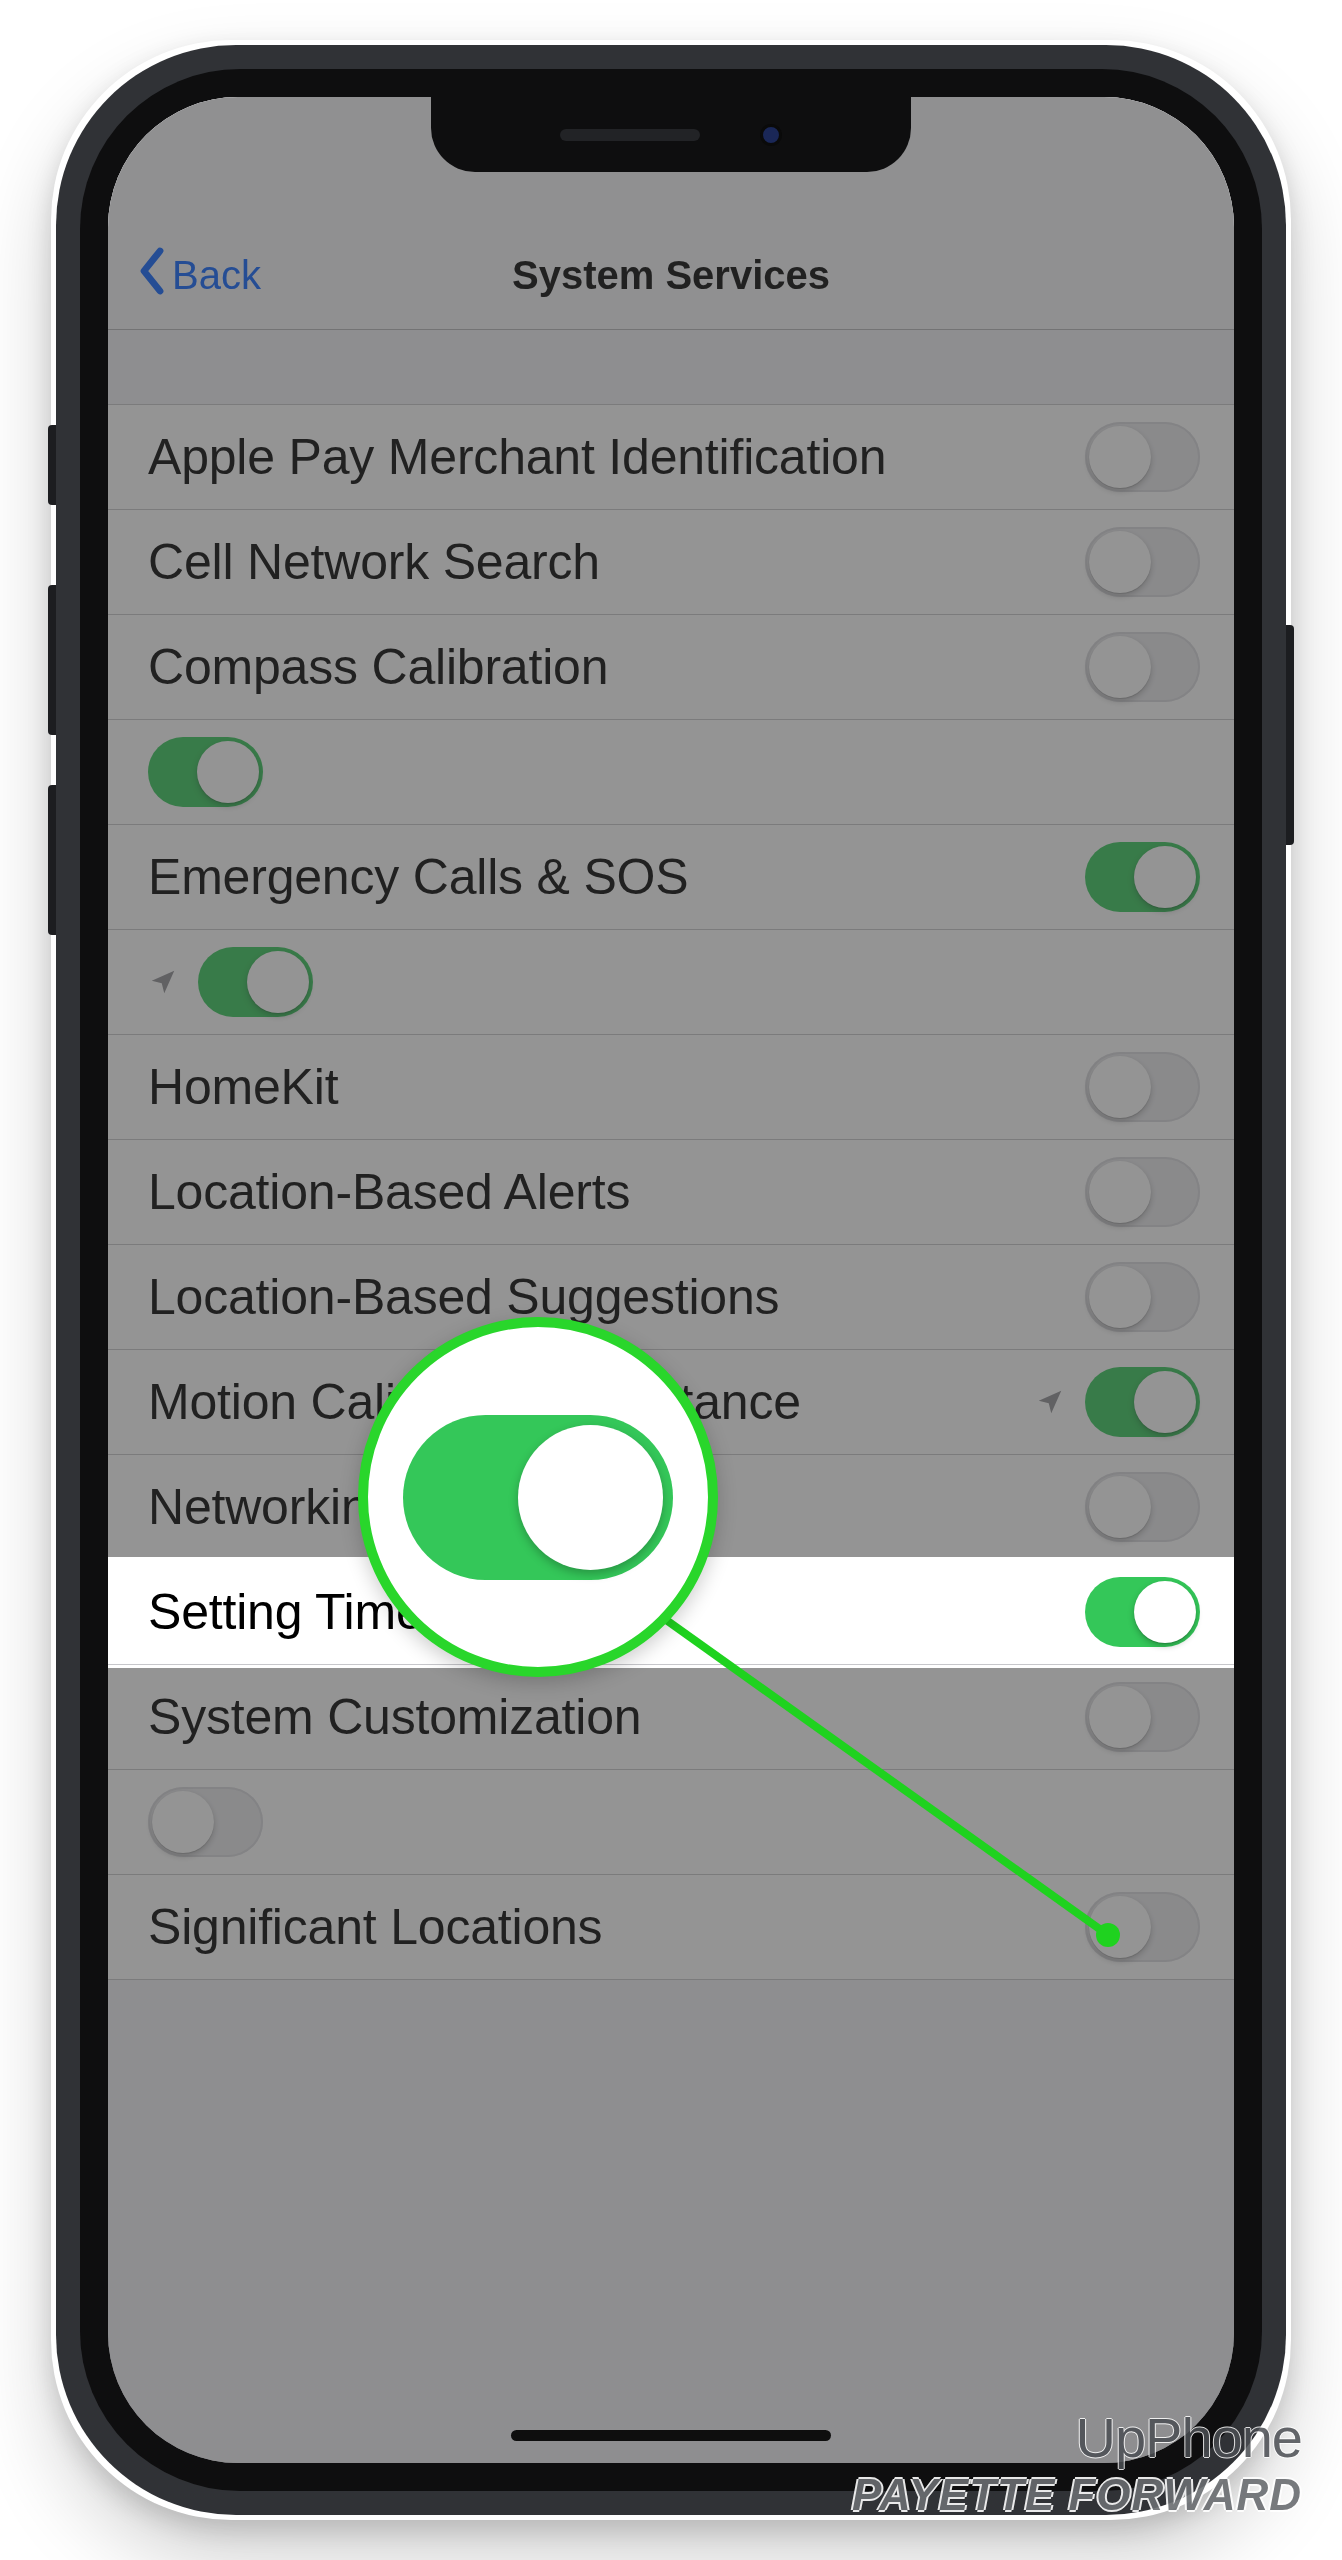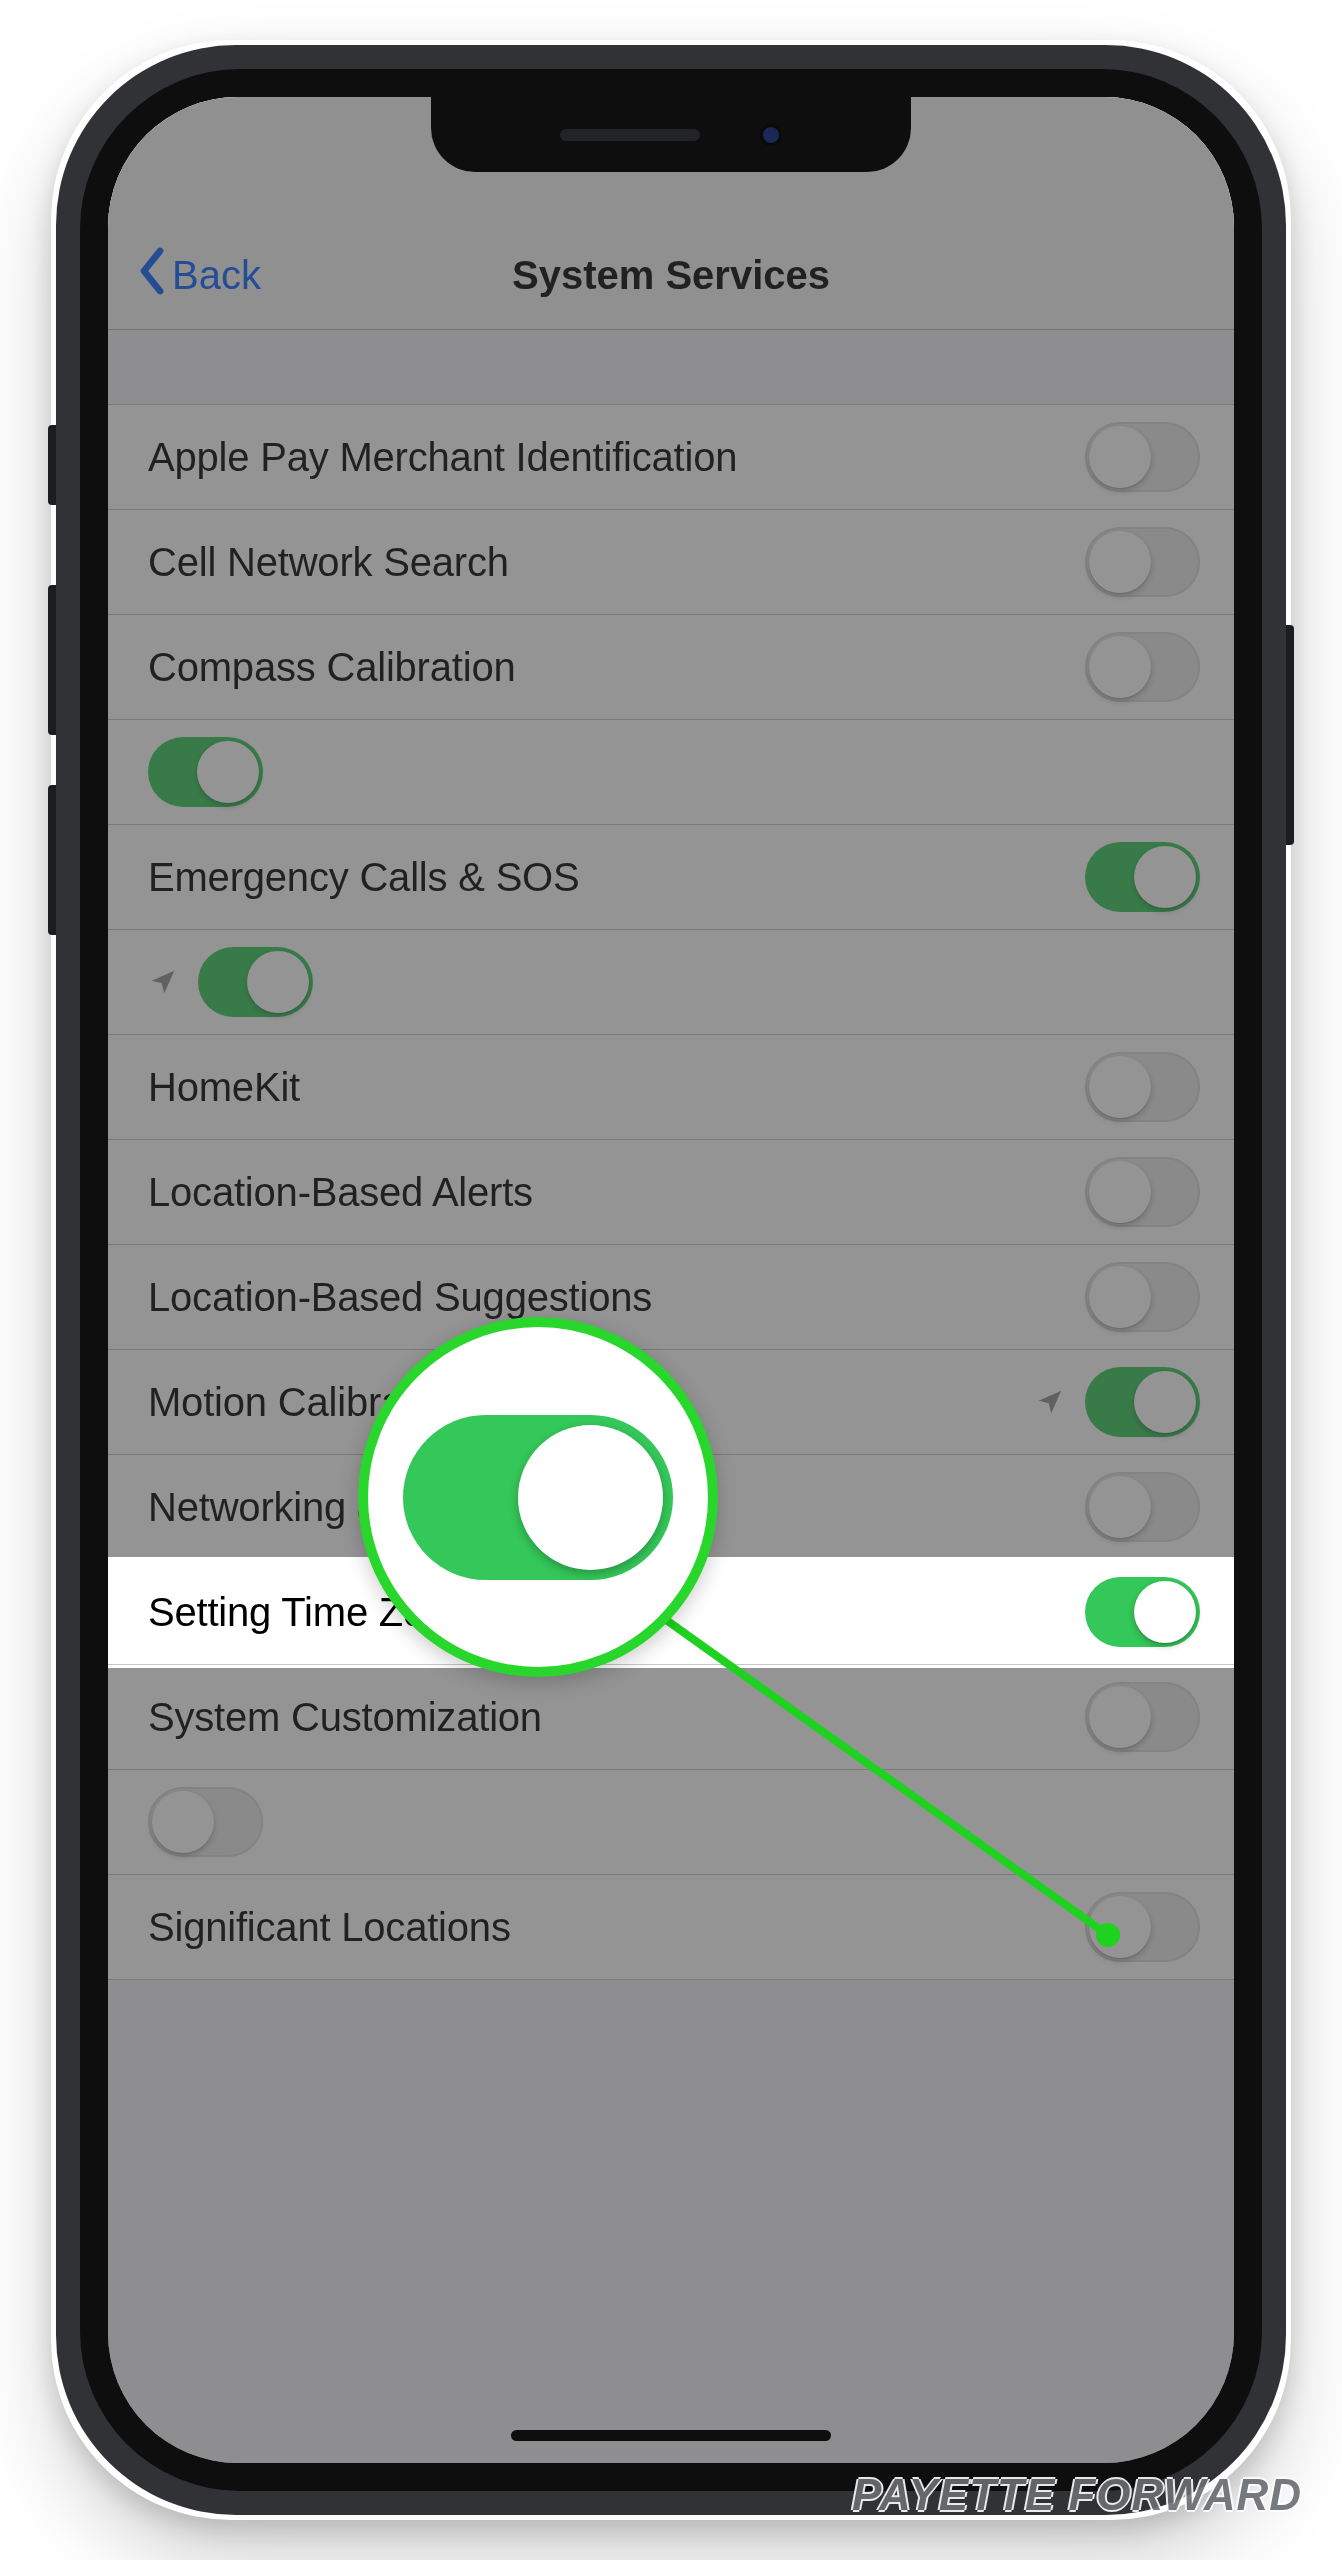--- a/index.html
+++ b/index.html
@@ -89,21 +89,21 @@
   .spacer { height:75px; background:#f2f2f7; border-bottom:1.5px solid #c7c7cb; }
 
   .list { background:#fff; }
   .row {
     display:flex; align-items:center;
     min-height:105px;
     padding: 0 34px 0 40px;
     border-bottom: 1.5px solid #c7c7cb;
     position: relative;
   }
-  .row .label { flex:1; font-size:40px; color:#000; letter-spacing:-.2px; }
+  .row .label { flex:1; font-size:50px; color:#000; letter-spacing:-.2px; }
   .loc-arrow { width:30px; height:30px; margin-right:20px; color:#8e8e93; }
   .loc-arrow svg { width:100%; height:100%; display:block; }
 
   .toggle {
     width:115px; height:70px; border-radius:35px;
     position:relative; flex-shrink:0;
   }
   .toggle.off { background:#e9e9ec; box-shadow: inset 0 0 0 2px #d9d9dd; }
   .toggle.on  { background:#34c759; }
   .knob {
@@ -329,14 +329,17 @@
         </div>
       </div>
 
       <div class="home-ind"></div>
 
     </div>
   </div>
 </div>
 
 <div class="watermark">
+  <div class="wm1">
+    <span class="thin">Up</span><span>Phone</span>
+  </div>
   <div class="wm2">PAYETTE FORWARD</div>
 </div>
 
 </body></html>

